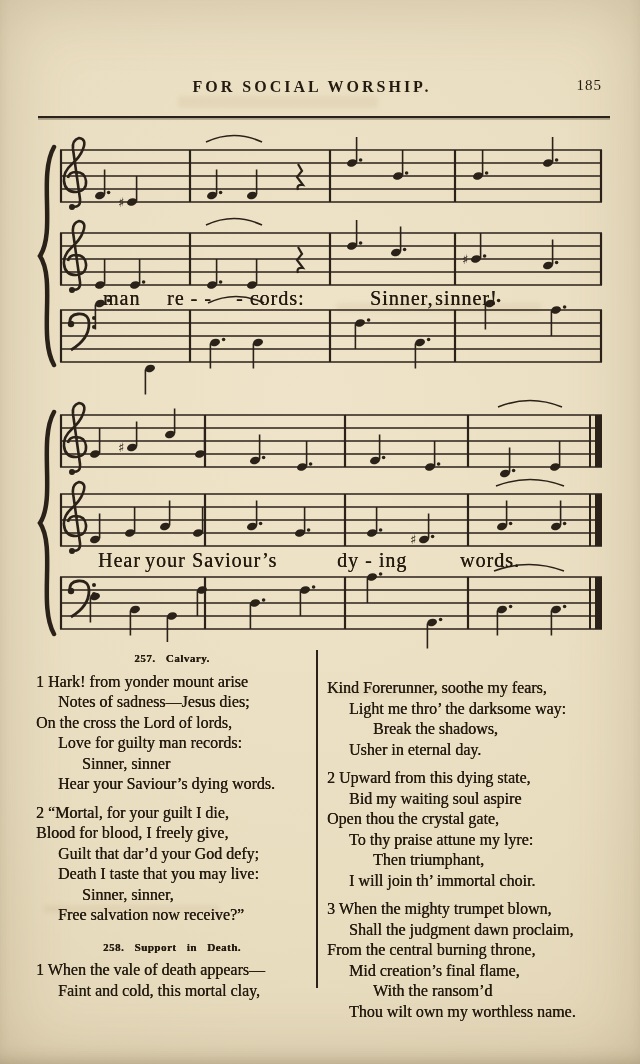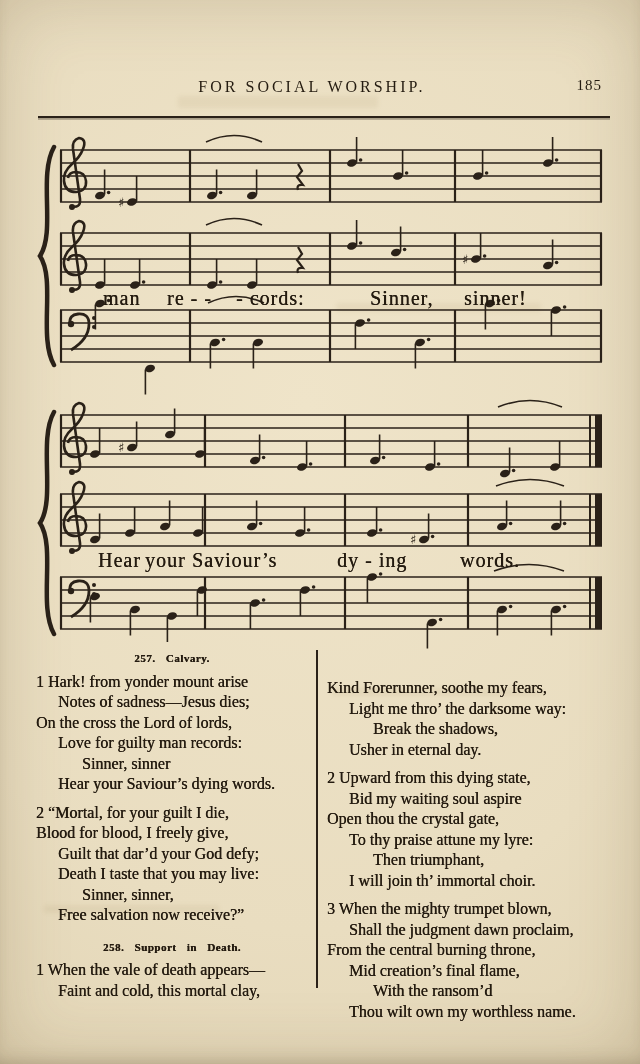--- a/index.html
+++ b/index.html
@@ -3,21 +3,21 @@
 <meta charset="utf-8">
 <style>
   html,body{margin:0;padding:0;background:#b9a987;}
   .sheet{
     position:relative;width:640px;height:1064px;overflow:hidden;
     background:radial-gradient(ellipse 120% 90% at 48% 38%, #efe4c9 0%, #e9ddc0 55%, #ddcfae 100%);
     font-family:"Liberation Serif", serif;color:#241b10;
     box-shadow:inset 0 0 70px rgba(100,78,40,.22), inset 0 -10px 18px -10px rgba(70,52,25,.3);
   }
   .header-title{position:absolute;top:78px;left:0;width:624px;text-align:center;
-    font-size:16px;font-weight:400;letter-spacing:3px;}
+    font-size:16px;font-weight:700;letter-spacing:3px;}
   .page-number{position:absolute;top:77px;right:38px;font-size:15px;letter-spacing:1px;}
   .rule{position:absolute;top:116px;left:38px;right:30px;height:2.4px;background:#2a2118;
     box-shadow:0 1.8px 0 rgba(42,33,24,.35);}
   #music-svg{position:absolute;top:0;left:0;}
   .lyrics{position:absolute;left:0;width:640px;height:20px;font-size:20px;padding-left:12px;}
   .lyric-word{position:absolute;top:0;letter-spacing:1px;white-space:pre;text-shadow:.3px 0 currentColor;}
   .col{position:absolute;font-size:16px;line-height:20.5px;}
   .col-left{left:36px;top:645px;width:272px;}
   .col-right{left:327px;top:666px;width:286px;margin-top:12px;}
   .col div{text-shadow:.3px 0 currentColor;}
@@ -297,21 +297,21 @@
         <path d="M 54 412 C 38 440 56 499 40 523 C 56 547 38 606 54 634" fill="none" stroke="#2a2118" stroke-width="4.5" stroke-linecap="round"></path>
       </g>
     </svg>
 
   <div class="lyrics" style="top:287px;">
 
   <span class="lyric-word" style="left: 103px;">man</span>
       <span class="lyric-word" style="left: 167px;">re - -</span>
       <span class="lyric-word" style="left: 236px;">- cords:</span>
       <span class="lyric-word" style="left: 370px;">Sinner,</span>
-      <span class="lyric-word" style="left: 464px;">sinner!</span>
+      <span class="lyric-word" style="left: 435px;">sinner!</span>
     </div>
   <div class="lyrics" style="top:549px;">
 
   <span class="lyric-word" style="left: 98px;">Hear</span>
       <span class="lyric-word" style="left: 145px;">your</span>
       <span class="lyric-word" style="left: 192px;">Saviour’s</span>
       <span class="lyric-word" style="left: 337px;">dy - ing</span>
       <span class="lyric-word" style="left: 460px;">words.</span>
     </div>
 

